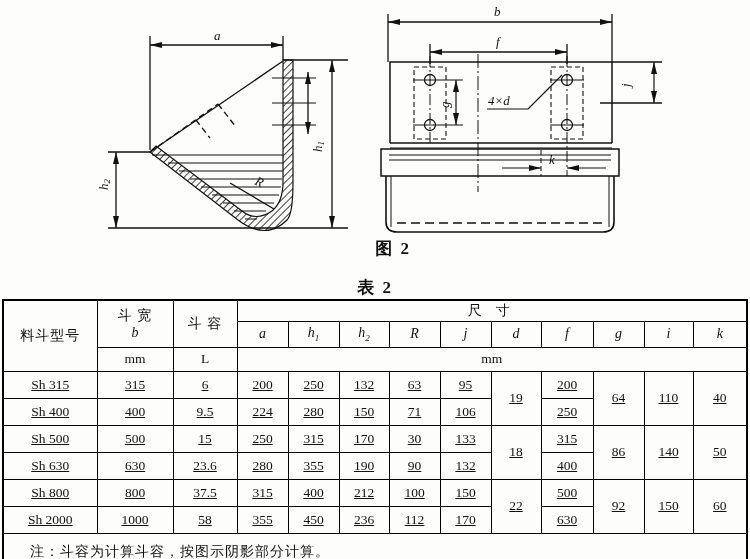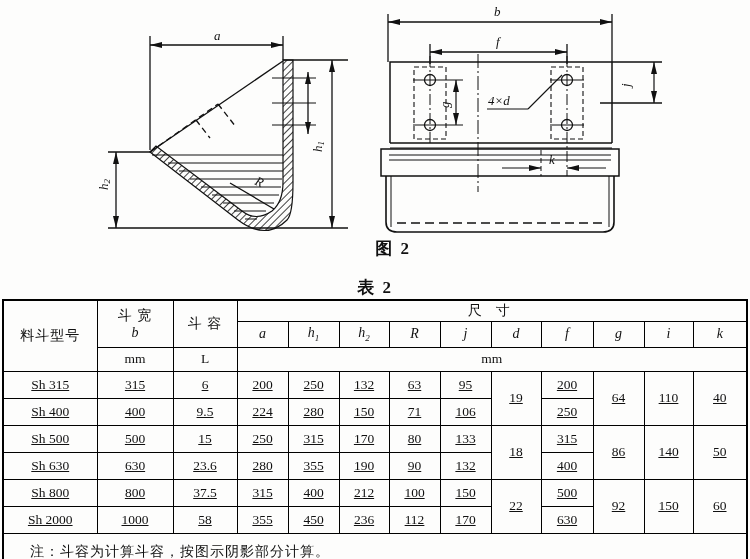--- a/index.html
+++ b/index.html
@@ -278,21 +278,21 @@
       <td>106</td>
       <td>250</td>
     </tr>
     <tr class="dr">
       <td>Sh 500</td>
       <td>500</td>
       <td>15</td>
       <td>250</td>
       <td>315</td>
       <td>170</td>
-      <td>80</td>
+      <td>30</td>
       <td>133</td>
       <td rowspan="2">18</td>
       <td>315</td>
       <td rowspan="2">86</td>
       <td rowspan="2">140</td>
       <td rowspan="2">50</td>
     </tr>
     <tr class="dr">
       <td>Sh 630</td>
       <td>630</td>

